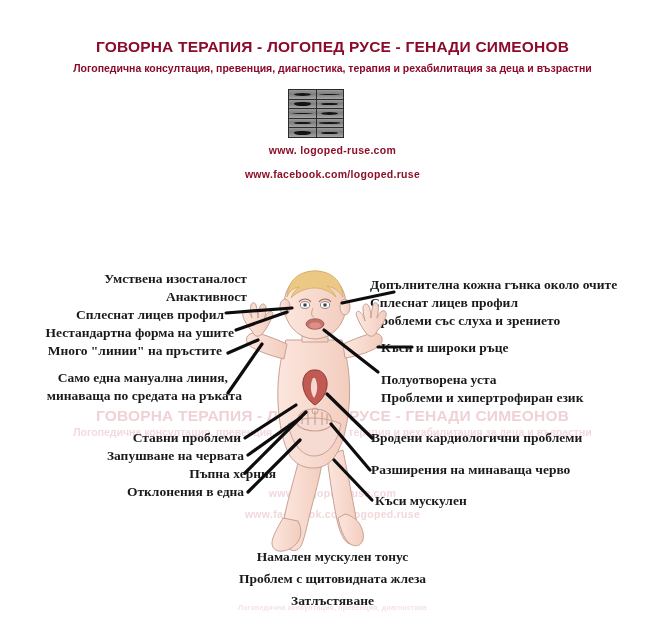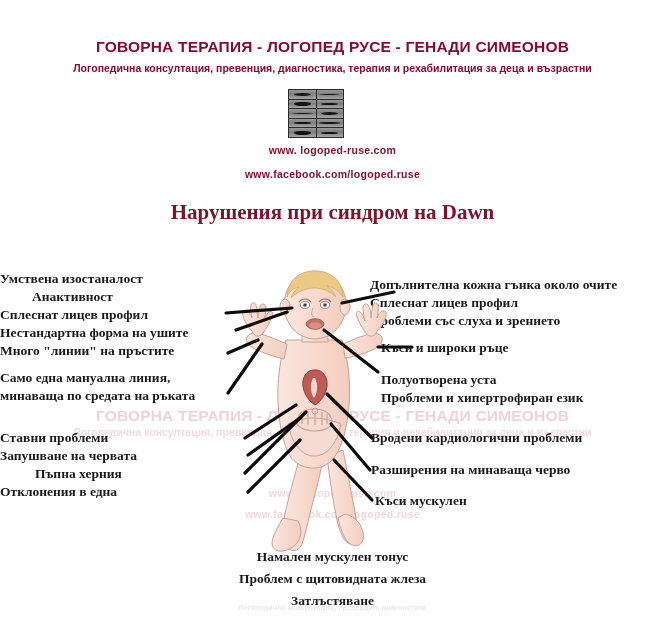--- a/index.html
+++ b/index.html
@@ -171,21 +171,21 @@
   
   .label {
     position: absolute;
     font-family: "Liberation Serif", "DejaVu Serif", serif;
     font-weight: bold;
     font-size: 13.5px;
     color: #1a1a1a;
     line-height: 18px;
     white-space: nowrap;
   }
-  .label.right-al { text-align: left; }
+  .label.right-al { text-align: right; }
   .label.left-al  { text-align: left; }
   .label.center-al { text-align: center; }
 
   
   #diagram-svg, #figure-svg {
     position: absolute;
     top: 0;
     left: 0;
     width: 665px;
     height: 633px;
@@ -212,21 +212,20 @@
     <div class="logo-cell"></div>
     <div class="logo-cell"></div>
     <div class="logo-cell wide"></div>
     <div class="logo-cell open"></div>
     <div class="logo-cell"></div>
   </div>
 
   <div class="site-url" id="url-site">www. logoped-ruse.com</div>
   <div class="site-url" id="url-facebook">www.facebook.com/logoped.ruse</div>
 
-  <div id="main-heading">Нарушения при синдром на Dawn</div>
 
   <div class="wm-layer">
     <div class="wm" id="wm-title">ГОВОРНА ТЕРАПИЯ - ЛОГОПЕД РУСЕ - ГЕНАДИ СИМЕОНОВ</div>
     <div class="wm" id="wm-subtitle">Логопедична консултация, превенция, диагностика, терапия и рехабилитация за деца и възрастни</div>
     <div class="wm" id="wm-url-site">www. logoped-ruse.com</div>
     <div class="wm" id="wm-url-facebook">www.facebook.com/logoped.ruse</div>
     <div class="wm" id="wm-bottom">Логопедична консултация, превенция, диагностика</div>
   </div>
 
   <svg id="figure-svg" viewBox="0 0 665 633" aria-hidden="true">
@@ -355,21 +354,21 @@
 
       <line x1="331" y1="424" x2="370" y2="470"></line>
 
       <line x1="334" y1="460" x2="372" y2="500"></line>
     </g>
   </svg>
 
   <div class="labels-layer">
 
     <div class="label right-al" style="top:270px; left:0; width:247px;">Умствена изостаналост</div>
-    <div class="label right-al" style="top:288px; left:0; width:247px;padding-left:32px;">Анактивност</div>
+    <div class="label right-al" style="top:288px; left:0; width:247px;">Анактивност</div>
     <div class="label right-al" style="top:306px; left:0; width:224px;">Сплеснат лицев профил</div>
     <div class="label right-al" style="top:324px; left:0; width:234px;">Нестандартна форма на ушите</div>
     <div class="label right-al" style="top:342px; left:0; width:222px;">Много "линии" на пръстите</div>
 
     <div class="label right-al" style="top:369px; left:0; width:228px;">Само една мануална линия,</div>
     <div class="label right-al" style="top:387px; left:0; width:242px;">минаваща по средата на ръката</div>
 
     <div class="label right-al" style="top:429px; left:0; width:241px;">Ставни проблеми</div>
     <div class="label right-al" style="top:447px; left:0; width:244px;">Запушване на червата</div>
     <div class="label right-al" style="top:465px; left:0; width:241px;margin-left:35px;">Пъпна херния</div>

